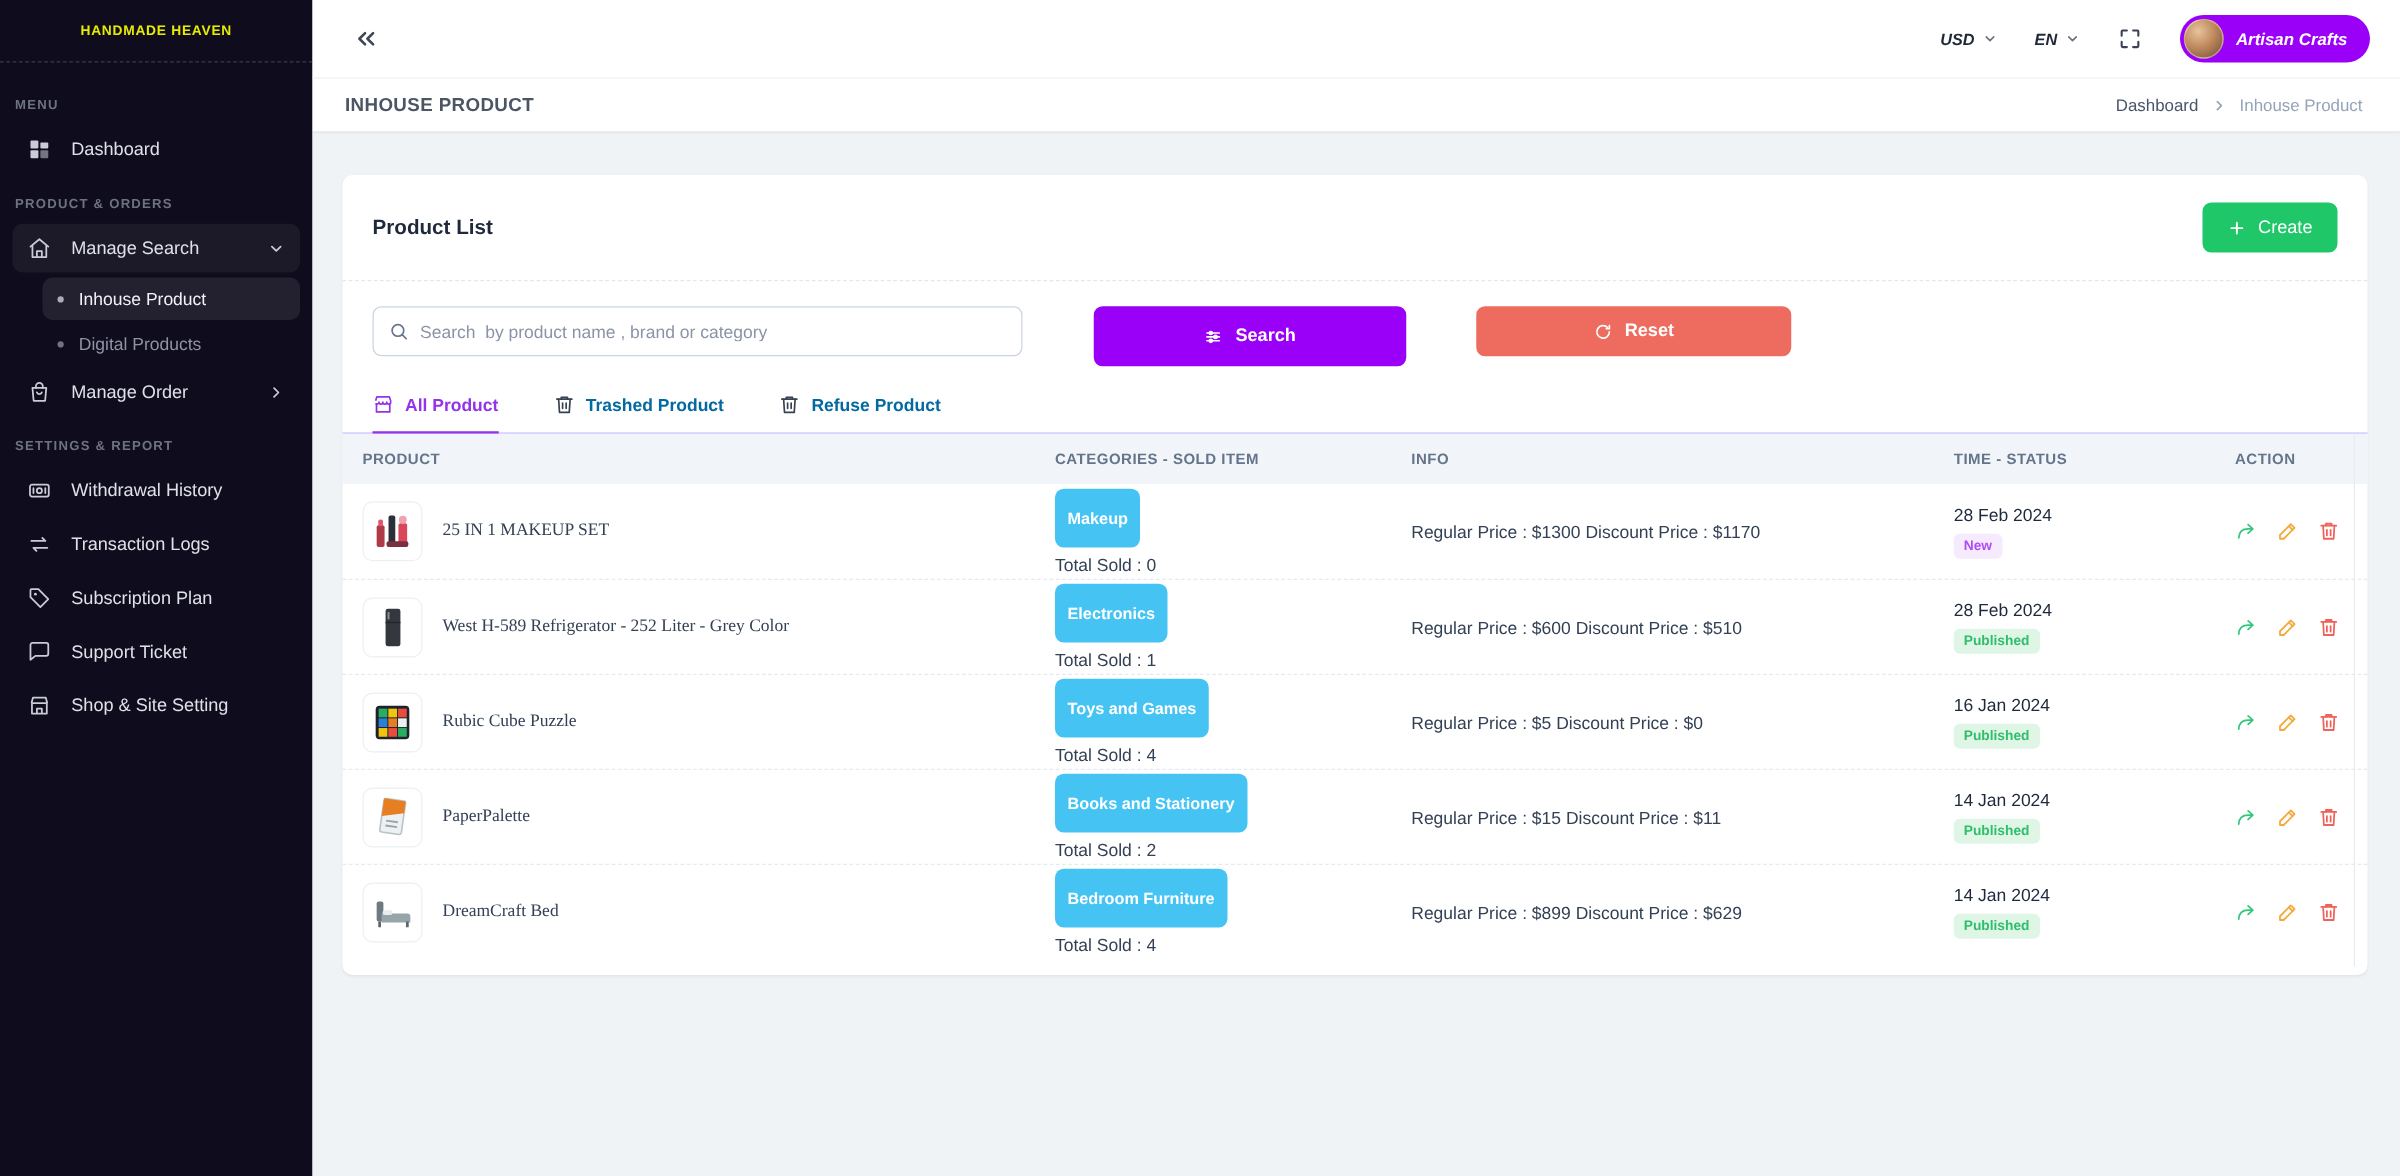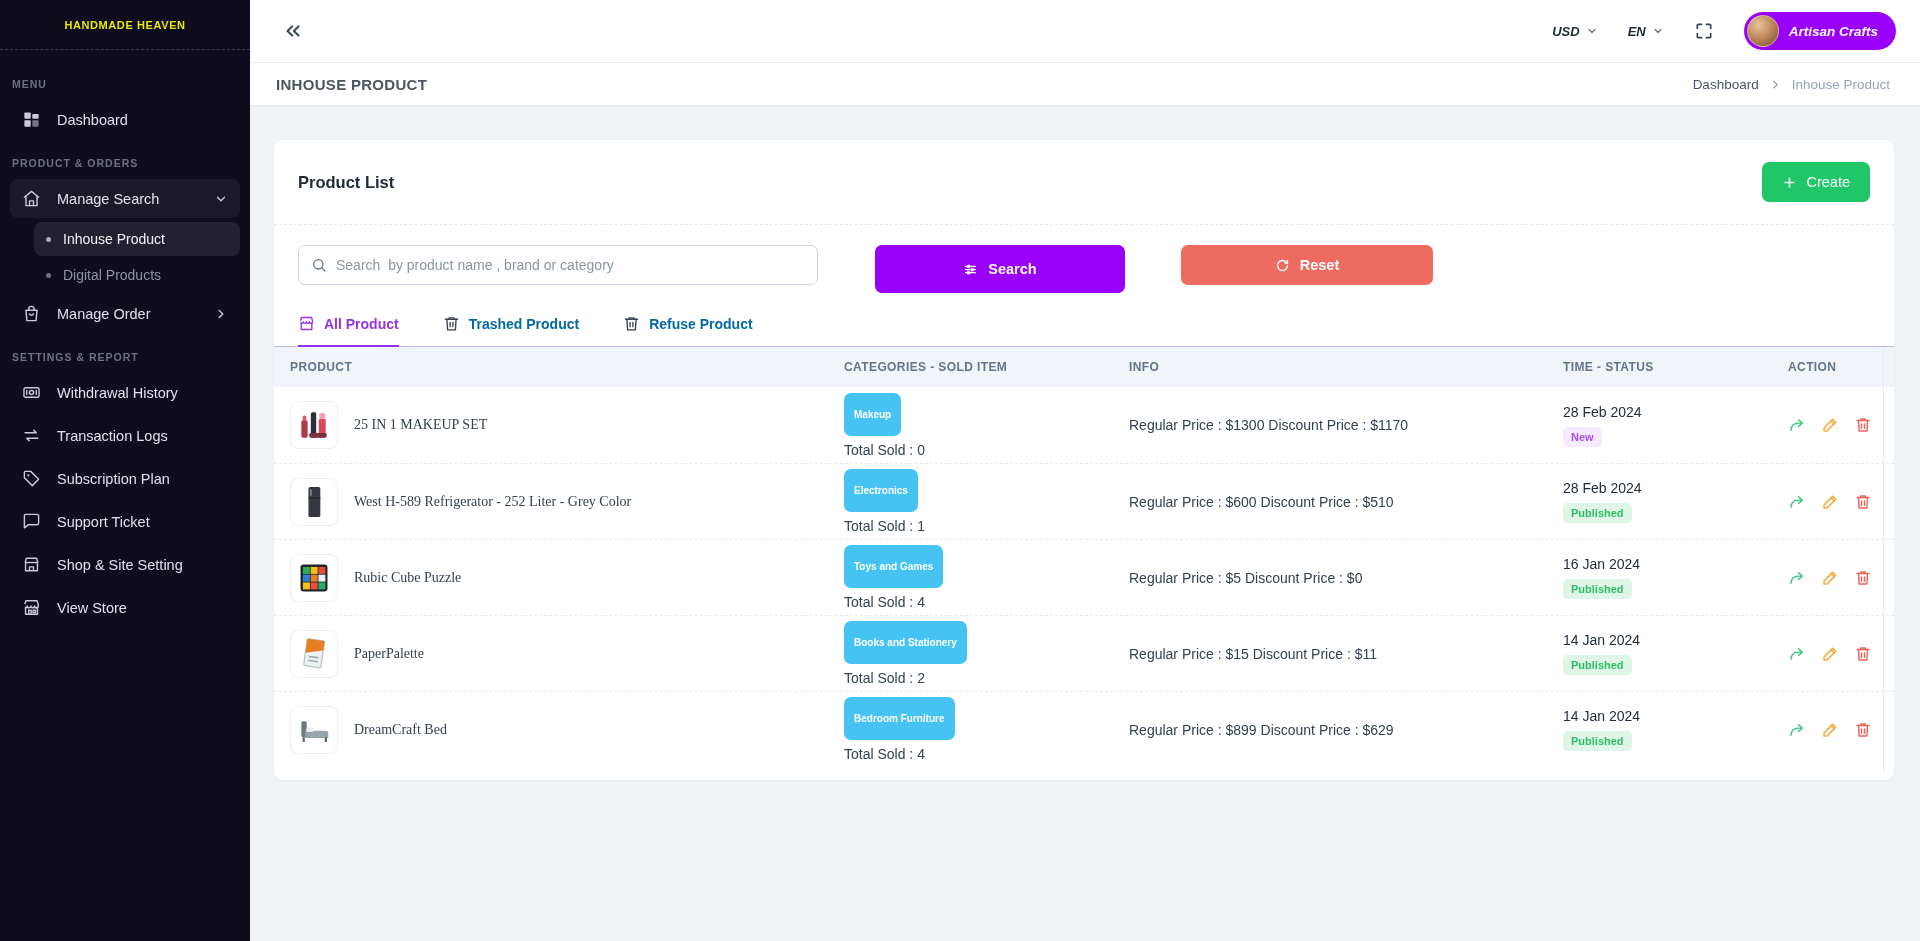--- a/index.html
+++ b/index.html
@@ -68,21 +68,21 @@
   .table-wrap::after { content:""; position:absolute; right:10px; top:0; bottom:-6px; width:1px; background:#E8ECEF; }
   .thead, .trow { display:grid; grid-template-columns:554px 285px 434px 225px 1fr; align-items:center; padding-left:16px; }
   .thead { background:#F1F5F9; height:40px; }
   .th { font-size:12px; font-weight:600; color:#64748B; letter-spacing:.4px; }
   .trow { height:76px; }
   .trow + .trow { border-top:1px dashed #E5EAF0; }
   .product-cell { display:flex; align-items:center; gap:16px;font-family:Liberation Serif, serif; }
   .thumb { width:48px; height:48px; border:1px solid #ECF0F4; border-radius:8px; background:#fff; display:flex; align-items:center; justify-content:center; flex-shrink:0; }
   .thumb svg { width:38px; height:38px; display:none; }
   .pname { font-size:14px; color:#334155; }
-  .cat-badge { display:inline-block; background:var(--category_badge_blue,#45C4F4); color:#fff; font-size:10px; font-weight:700; padding:16px 10px; border-radius:7px; }
+  .cat-badge { display:inline-block; background:var(--category_badge_blue,#45C4F4); color:#fff; font-size:13px; font-weight:700; padding:16px 10px; border-radius:7px; }
   .sold { font-size:14px; color:#334155; margin-top:6px; }
   .info-cell { font-size:14px; color:#334155; }
   .date { font-size:14px; color:#1E293B; }
   .status-badge { display:inline-block; font-size:11px; font-weight:600; padding:4px 8px; border-radius:5px; margin-top:7px; }
   .badge-new { background:#F6EAFE; color:var(--status_new_text,#B24BF3); }
   .badge-published { background:#DFF6E7; color:var(--status_published_text,#2FBE69); }
   .actions { display:flex; align-items:center; gap:15px; }
   .act { width:18px; height:18px; display:flex; cursor:pointer; }
   .act.share { color:#34C77B; }
   .act.edit { color:#F5A93B; }
@@ -202,31 +202,20 @@
             <svg viewBox="0 0 24 24" fill="none" stroke="currentColor" stroke-width="1.8" stroke-linejoin="round">
               <path d="M4 9.5 5.5 4h13L20 9.5"></path>
               <path d="M4.5 9.5V20h15V9.5"></path>
               <path d="M9.5 20v-5h5v5"></path>
               <path d="M4 9.5h16"></path>
             </svg>
           </span>
         <span>Shop &amp; Site Setting</span>
       </div>
 
-      <div class="side-item">
-        <span class="sicon">
-            <svg viewBox="0 0 24 24" fill="none" stroke="currentColor" stroke-width="1.8" stroke-linejoin="round">
-              <path d="M3.5 8 5 3.5h14L20.5 8v2a2.3 2.3 0 0 1-4.6 0 2.3 2.3 0 0 1-4.6 0 2.3 2.3 0 0 1-4.6 0 2.3 2.3 0 0 1-3.2 2.1"></path>
-              <path d="M4.5 11v9.5h15V11"></path>
-              <path d="M8.5 20.5v-5h3v5"></path>
-              <rect x="14" y="15.5" width="3" height="3"></rect>
-            </svg>
-          </span>
-        <span>View Store</span>
-      </div>
     </div>
   </aside>
 
   <div class="main">
 
     <div class="topbar">
       <span class="collapse">
           <svg viewBox="0 0 24 24" fill="none" stroke="currentColor" stroke-width="2.2" stroke-linecap="round" stroke-linejoin="round">
             <path d="M11 17l-5-5 5-5"></path>
             <path d="M18 17l-5-5 5-5"></path>

